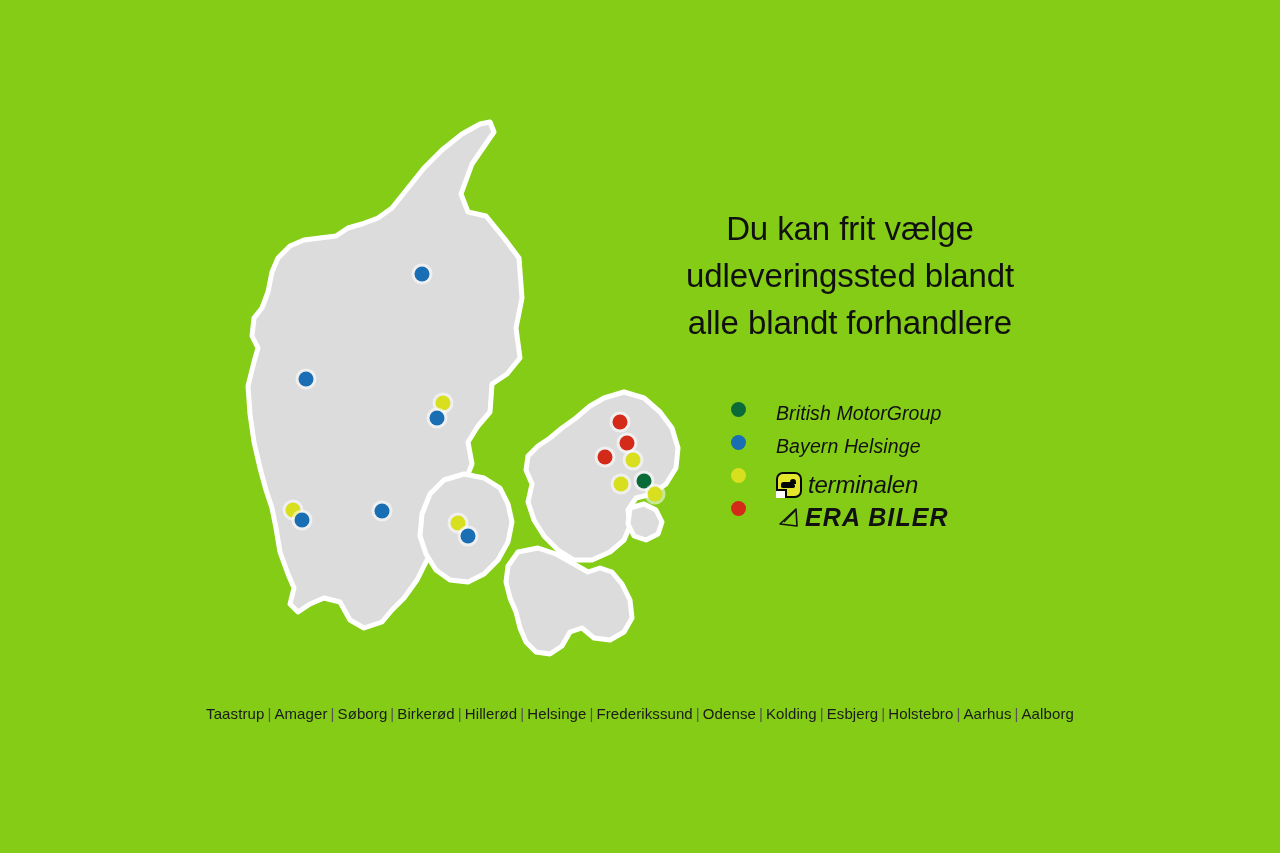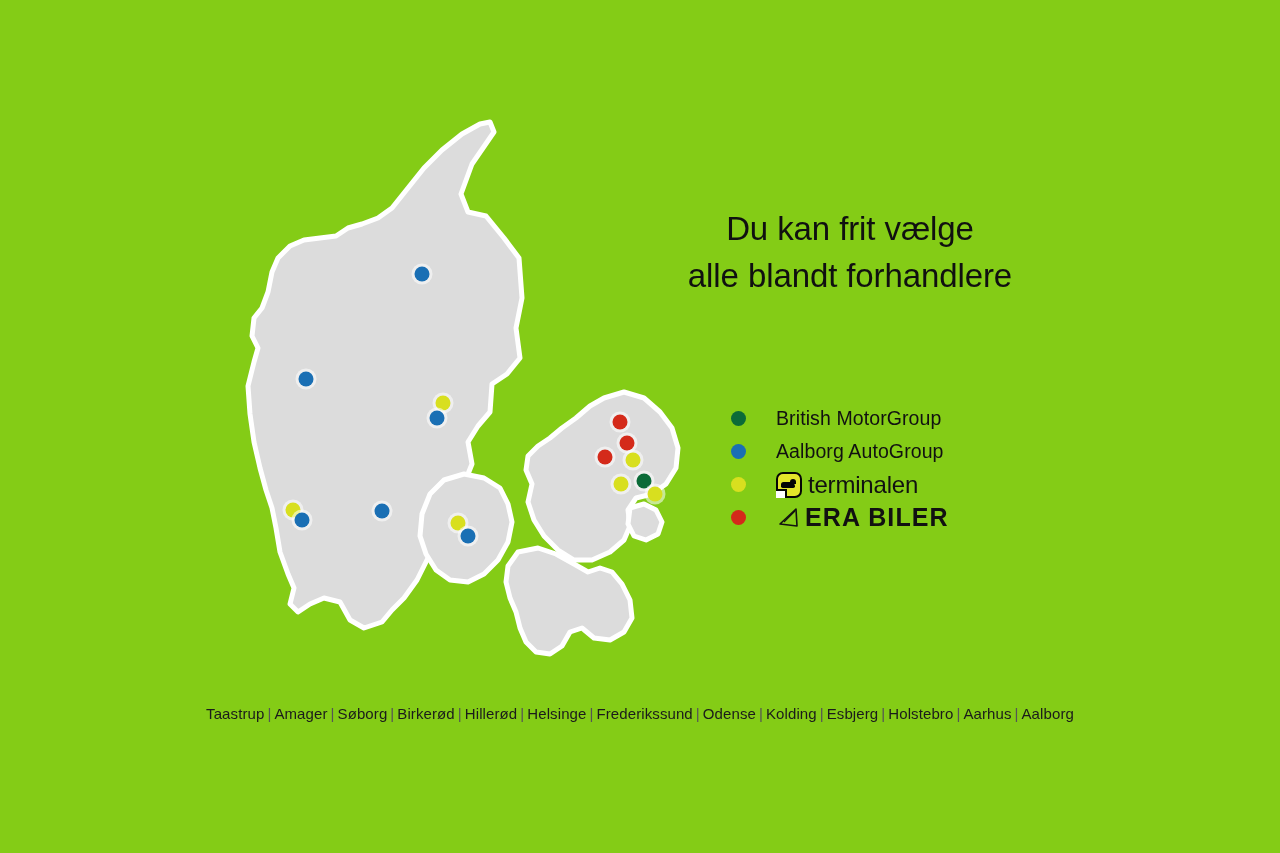--- a/index.html
+++ b/index.html
@@ -58,23 +58,23 @@
 
   
   #legend {
     position: absolute;
     left: 731px;
     top: 402px;
     width: 330px;
   }
   .legend-row {
     display: flex;
-    align-items: center;
     height: 33px;
     white-space: nowrap;
+    font-style: italic;
   }
   .legend-dot {
     width: 15px;
     height: 15px;
     border-radius: 50%;
     flex: 0 0 15px;
     margin-right: 30px;
   }
   .legend-label {
     font-size: 19.5px;
@@ -223,33 +223,34 @@
             <circle cx="412" cy="369" r="7.5" fill="#0b6b38" class="pin"></circle>
             <circle cx="423" cy="382" r="10.5" class="pin-halo"></circle>
             <circle cx="423" cy="382" r="7.5" fill="#d8df1f" class="pin"></circle>
           </g>
       </g>
     </svg>
   </div>
 
   <div id="headline">
     <span class="hl-line">Du kan frit vælge</span>
+    <span class="hl-line">udleveringssted blandt</span>
     <span class="hl-line">alle blandt forhandlere</span>
   </div>
 
   <div id="legend">
 
     <div class="legend-row">
       <span class="legend-dot" style="background:#0b6b38"></span>
       <span class="legend-label">British MotorGroup</span>
     </div>
 
     <div class="legend-row">
       <span class="legend-dot" style="background:#1a6fb4"></span>
-      <span class="legend-label">Aalborg AutoGroup</span>
+      <span class="legend-label">Bayern Helsinge</span>
     </div>
 
     <div class="legend-row">
       <span class="legend-dot" style="background:#d8df1f"></span>
       <span class="brand-terminalen">
         <span class="term-mark">
           <span class="term-car"></span>
           <span class="term-notch"></span>
         </span>
         <span class="term-word">terminalen</span>

